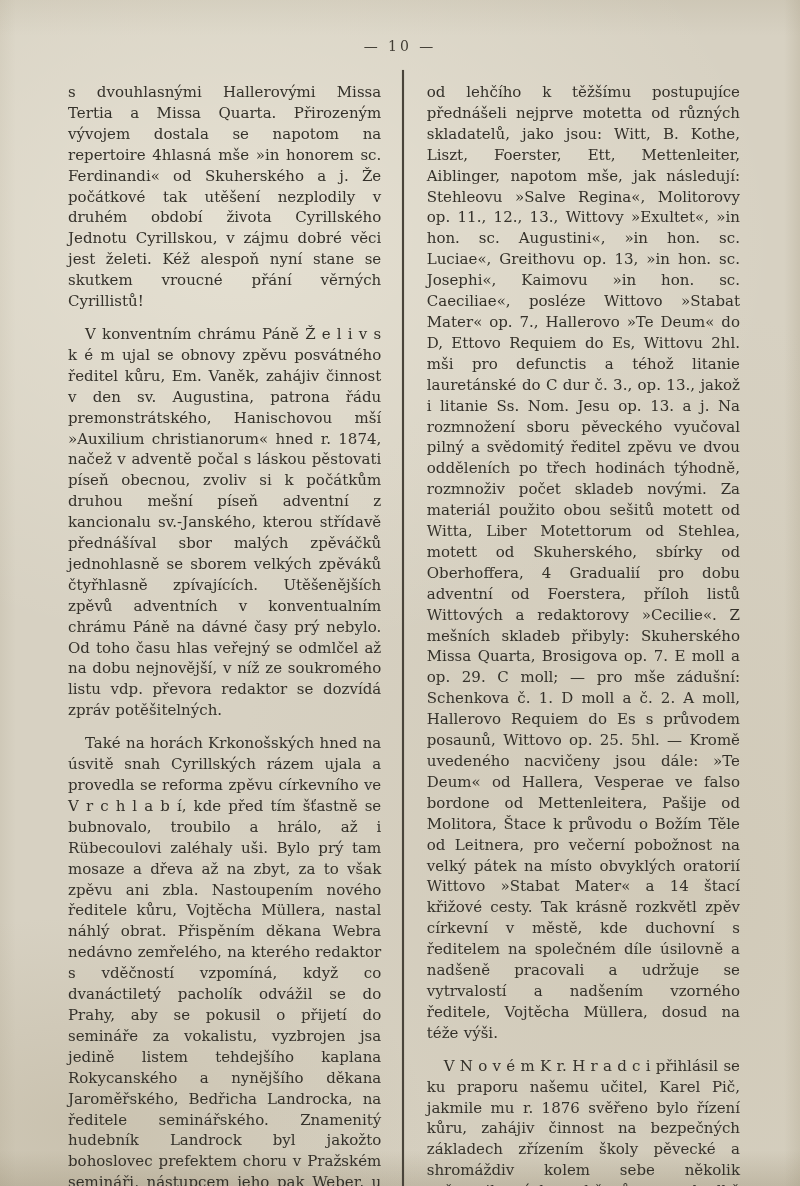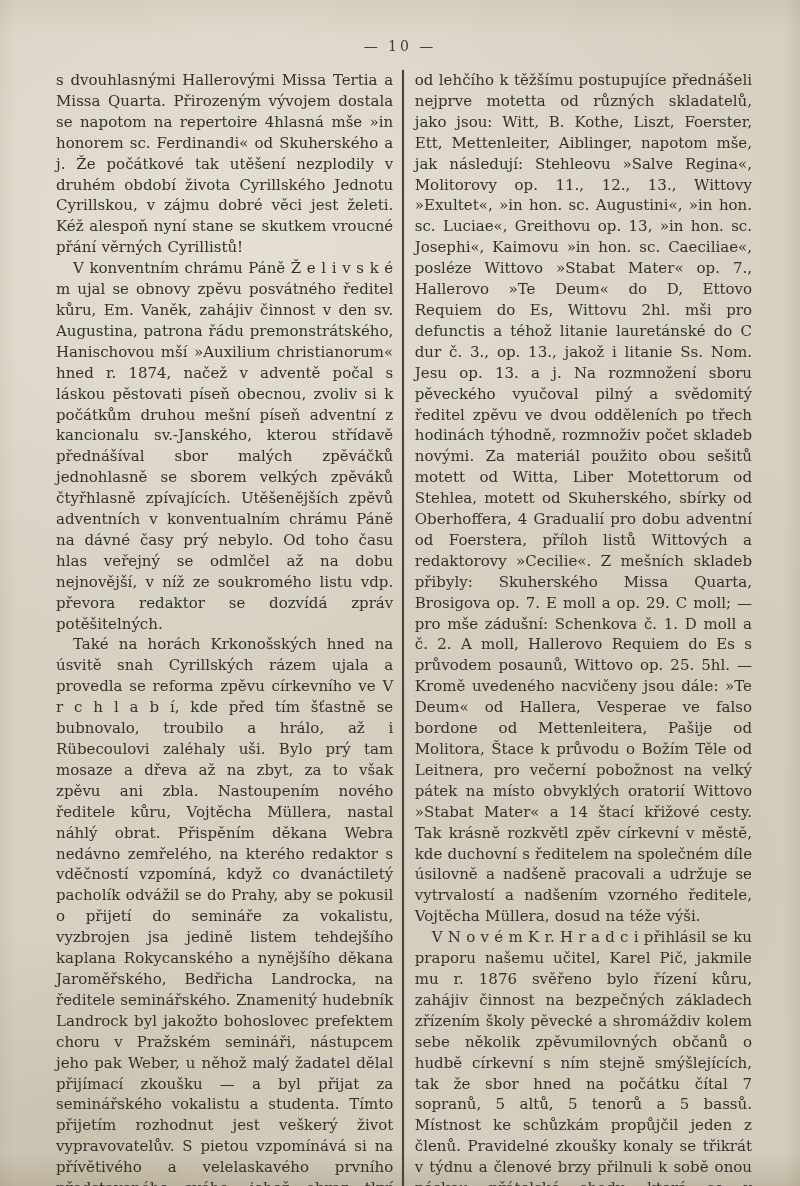--- a/index.html
+++ b/index.html
@@ -46,21 +46,21 @@
   }
   .col.left  { padding-right: 9px; }
   .col.right { padding-left: 11px; }
   .divider {
     flex: 0 0 auto;
     width: 1.5px;
     background: #49443a;
     box-shadow: 0 0 1px rgba(60,55,45,0.6);
   }
   .col p {
-    margin: 0;
+    margin: 12px;
   }
   .col p.indent {
     text-indent: 17px;
   }
 </style>
 </head>
 <body>
 
 <div class="page-header">— 10 —</div>
 

